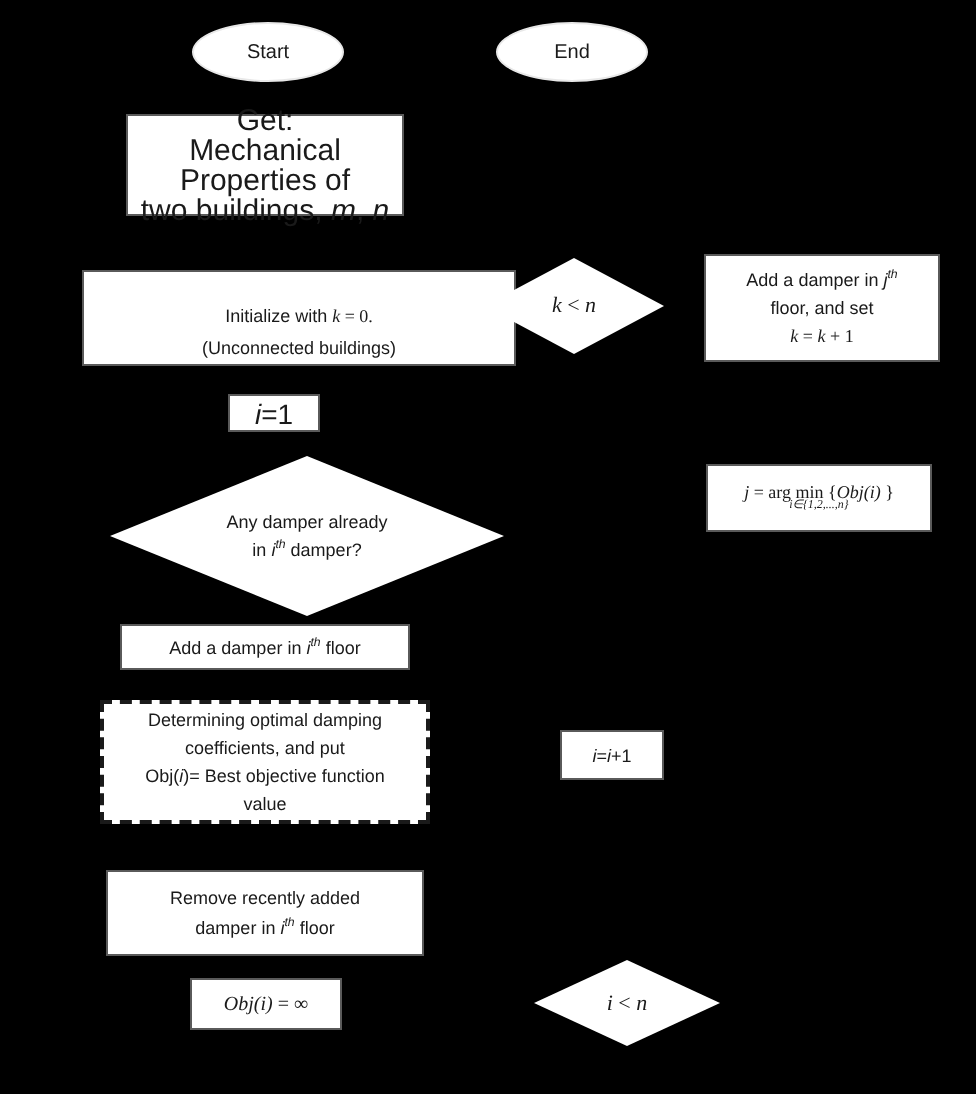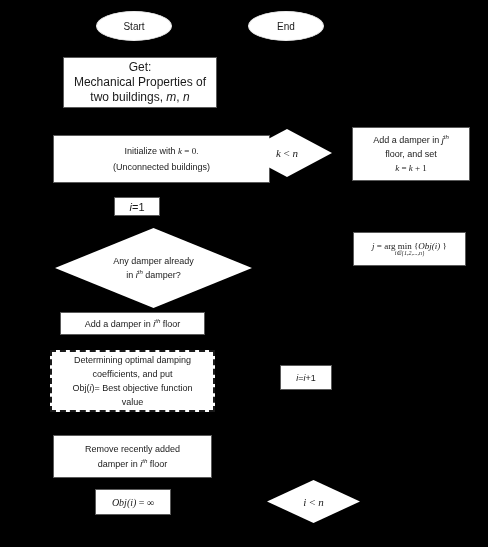--- a/index.html
+++ b/index.html
@@ -89,26 +89,26 @@
     font-size: 6px;
     display: block;
     line-height: 7px;
     margin-top: -1px;
   }
 
   
   #start-node  { left: 96px;  top: 11px;  width: 76px;  height: 30px; font-size: 10px; }
   #end-node    { left: 248px; top: 11px;  width: 76px;  height: 30px; font-size: 10px; }
 
-  #get-props-node   { left: 63px;  top: 57px;  width: 154px; height: 51px; font-size: 12px;  line-height: 15px; }
-  #initialize-node  { left: 53px;  top: 135px; width: 217px; height: 48px; font-size: 9px;  line-height: 16px; }
+  #get-props-node   { left: 63px;  top: 57px;  width: 139px; height: 51px; font-size: 15px;  line-height: 15px; }
+  #initialize-node  { left: 41px;  top: 135px; width: 217px; height: 48px; font-size: 9px;  line-height: 16px; align-items: flex-end; }
   #k-lt-n-node      { left: 242px; top: 129px; width: 90px;  height: 48px; font-size: 11px; }
   #add-damper-j-node{ left: 352px; top: 127px; width: 118px; height: 54px; font-size: 9px;  line-height: 14px; }
 
-  #i-eq-1-node      { left: 114px; top: 197px; width: 46px;  height: 19px; font-size: 11px; }
+  #i-eq-1-node      { left: 114px; top: 197px; width: 46px;  height: 19px; font-size: 14px; }
 
   #any-damper-node  { left: 55px;  top: 228px; width: 197px; height: 80px; font-size: 9px;  line-height: 14px; }
   #argmin-node      { left: 353px; top: 232px; width: 113px; height: 34px; font-size: 9px; }
 
   #add-damper-i-node{ left: 60px;  top: 312px; width: 145px; height: 23px; font-size: 9px; }
 
   #determine-node   { left: 50px;  top: 350px; width: 165px; height: 62px; font-size: 9px;  line-height: 14px; text-align: center; }
   #i-inc-node       { left: 280px; top: 365px; width: 52px;  height: 25px; font-size: 9px; align-items: center; }
 
   #remove-damper-node { left: 53px; top: 435px; width: 159px; height: 43px; font-size: 9px; line-height: 15px; text-align: center; }

